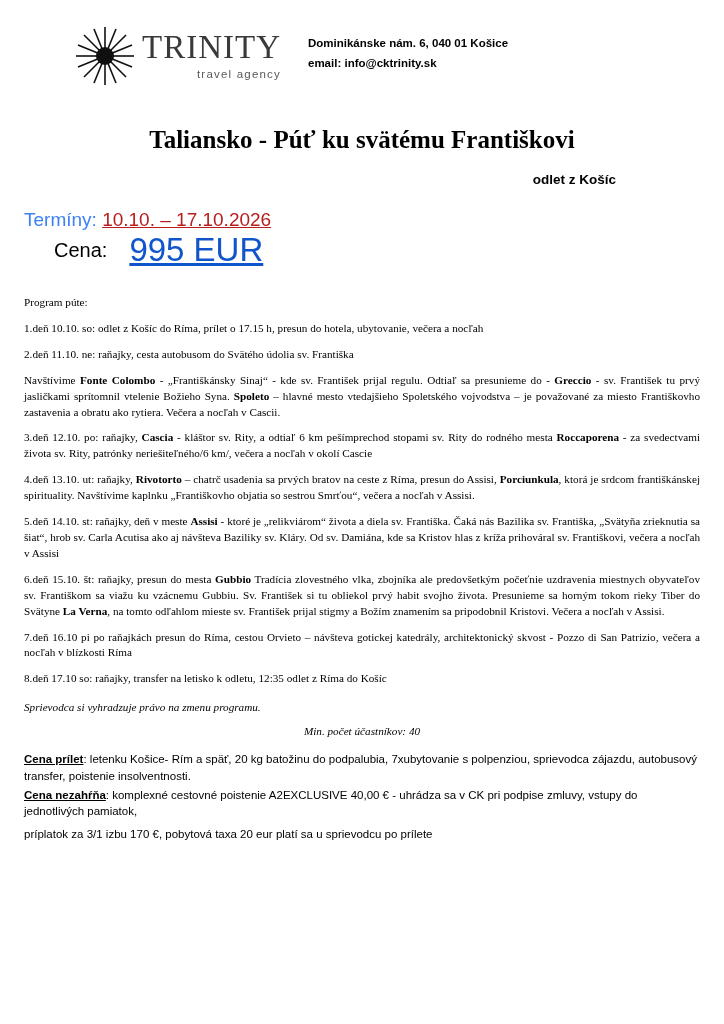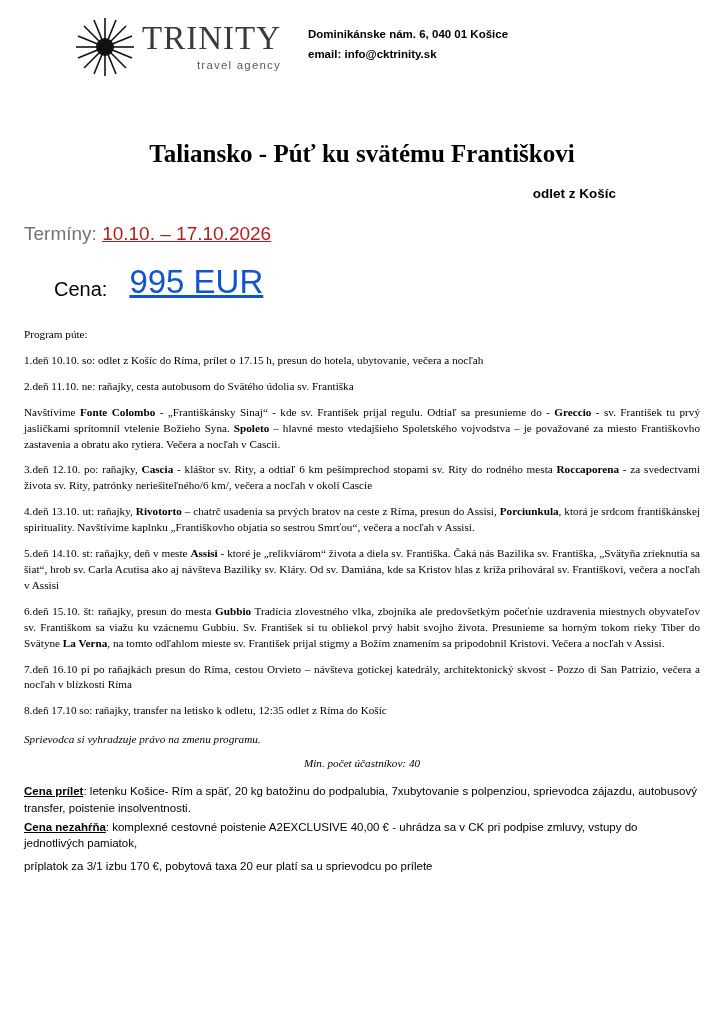--- a/index.html
+++ b/index.html
@@ -12,21 +12,21 @@
     background: #ffffff;
     font-family: "Liberation Serif", serif;
     color: #000000;
     overflow: hidden;
   }
   .page {
     position: relative;
     width: 724px;
     height: 996px;
     box-sizing: border-box;
-    padding: 4px 24px;
+    padding: 13px 24px;
   }
 
   
   .header {
     display: flex;
     align-items: flex-start;
     padding-top: 12px;
     height: 90px;
   }
   .logo-block {
@@ -69,49 +69,48 @@
     padding-top: 8px;
     margin-left: 34px;
   }
 
   
   .doc-title {
     text-align: center;
     font-family: "Liberation Serif", serif;
     font-size: 25px;
     font-weight: bold;
-    margin-top: 34px;
+    margin-top: 11px;
   }
   .depart {
     text-align: right;
     font-family: "Liberation Sans", sans-serif;
     font-size: 13.5px;
     font-weight: bold;
     margin-top: 18px;
     padding-right: 84px;
   }
 
   .terms-row {
     font-family: "Liberation Sans", sans-serif;
     font-size: 19px;
     margin-top: 22px;
     padding-left: 0px;
   }
-  .terms-label { color: #737373; }
+  .terms-label { color: #3b82f6; }
   .terms-value {
     color: #b91c1c;
     text-decoration: underline;
     font-weight: normal;
   }
 
   .price-row {
-    margin-top: 18px;
     padding-left: 30px;
     display: flex;
-    align-items: flex-end;
+    align-items: center;
   }
   .price-label {
     font-family: "Liberation Sans", sans-serif;
     font-size: 20px;
   }
   .price-value {
     font-family: "Liberation Sans", sans-serif;
     font-size: 33px;
     color: #1155cc;
     text-decoration: underline;

